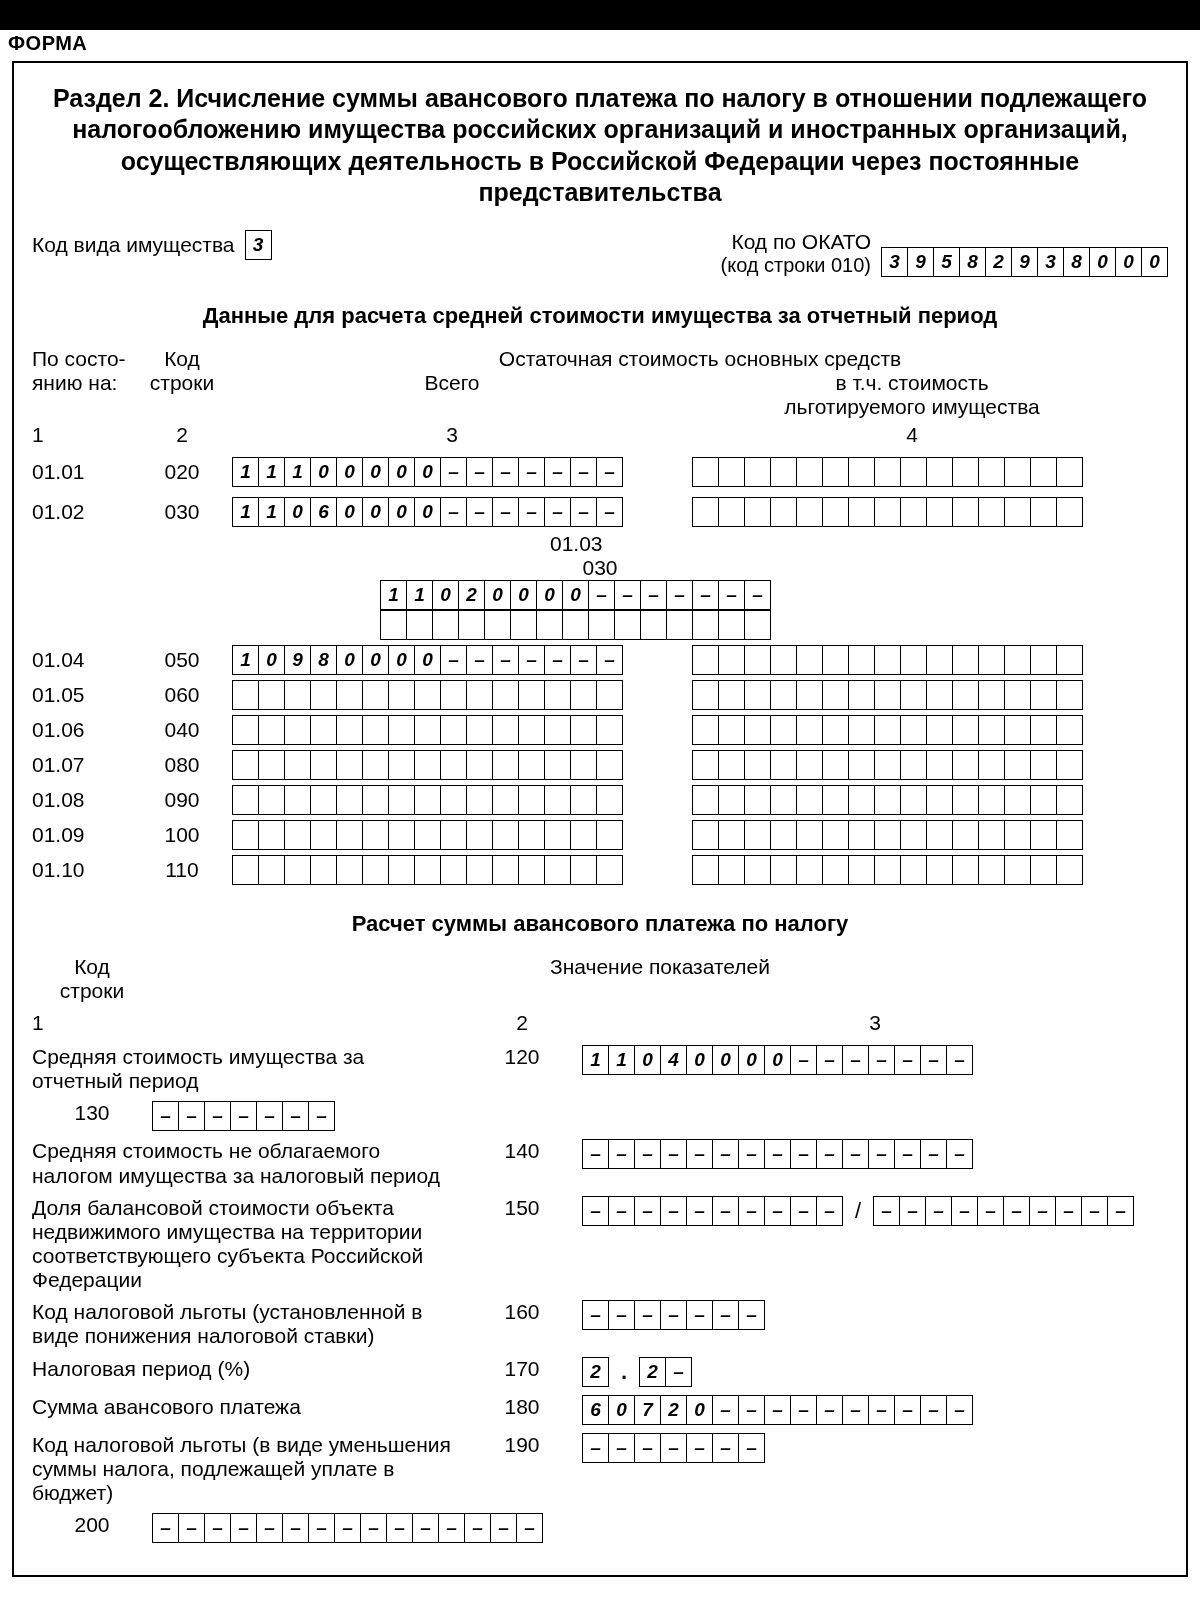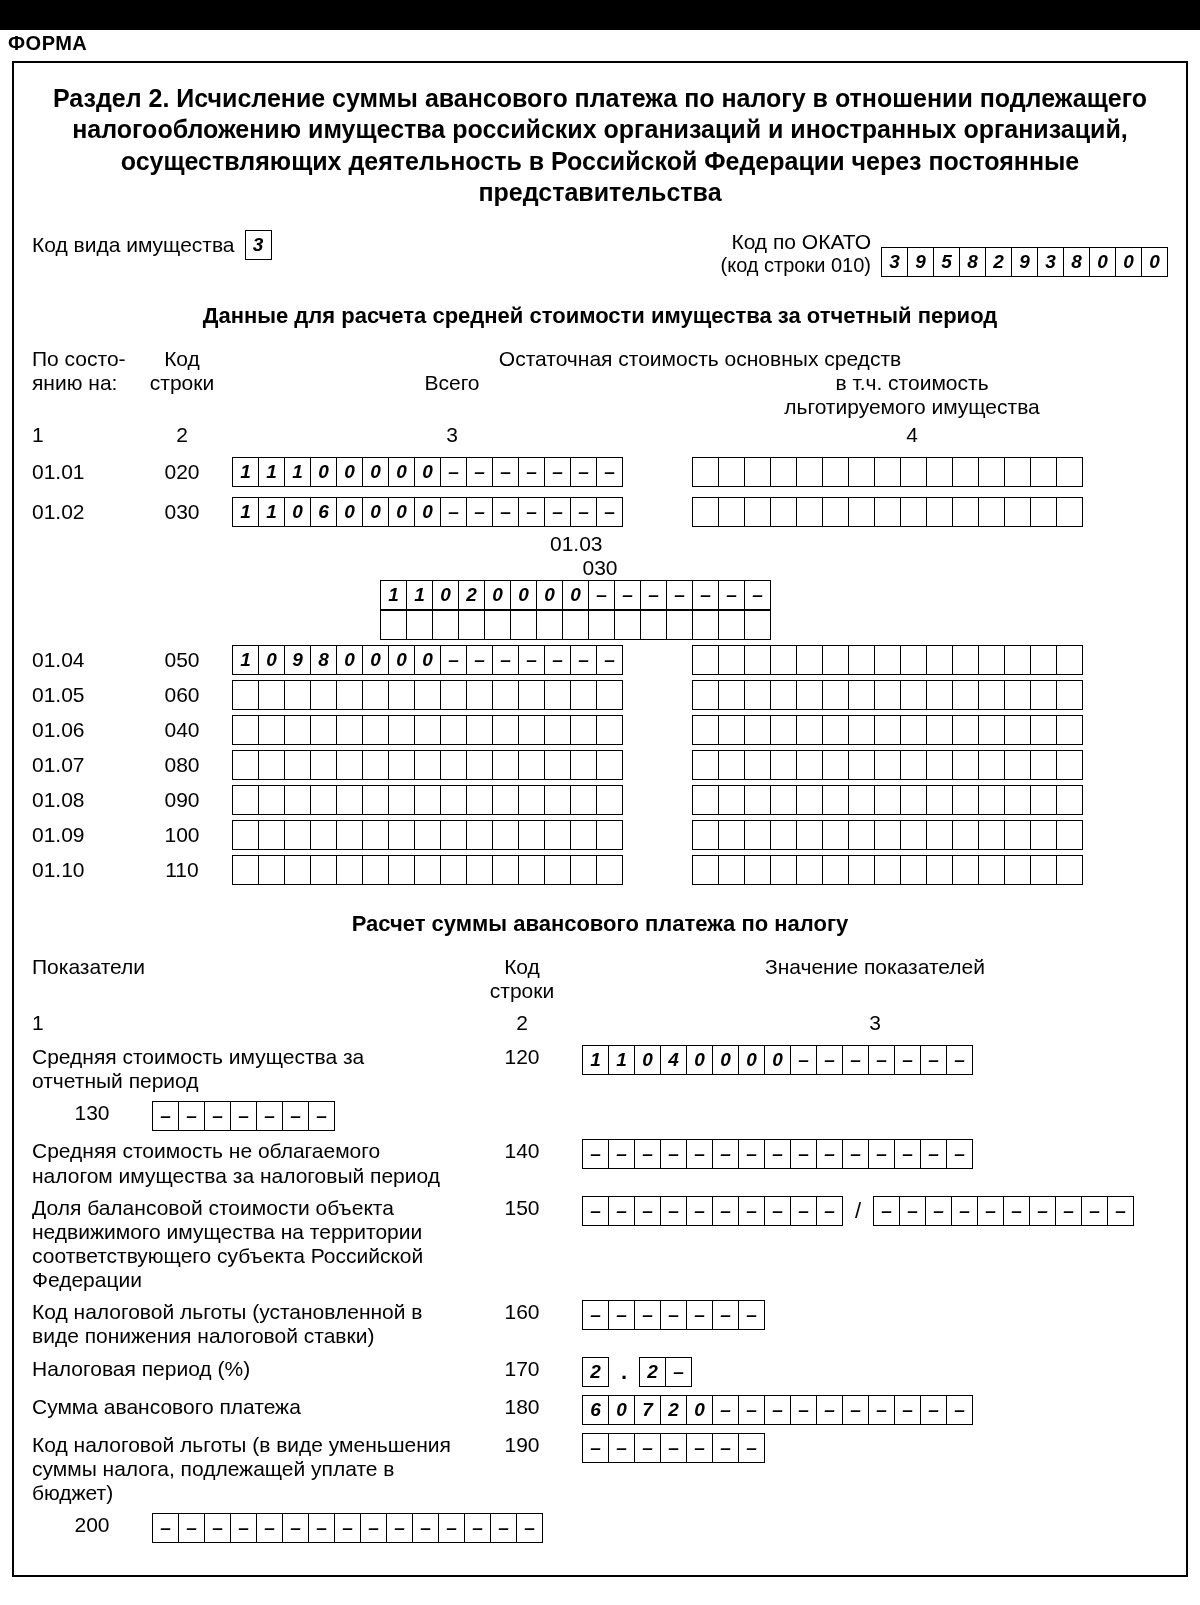--- a/index.html
+++ b/index.html
@@ -526,21 +526,20 @@
               </span>
             </div>
           </div>
         </div>
     </div>
 
     <div class="section-head">Расчет суммы авансового платежа по налогу</div>
 
     <div>
       <div class="calc-row hdr">
-        <div class="p1">Показатели</div>
         <div class="p2" style="white-space:pre-line;">Код
 строки</div>
         <div class="p3" style="justify-content:center;">Значение показателей</div>
       </div>
       <div class="calc-row" style="margin-top:0;margin-bottom:10px;font-size:21px;">
         <div class="p1">1</div>
         <div class="p2">2</div>
         <div class="p3" style="justify-content:center;">3</div>
       </div>
       <div id="calcrows">

